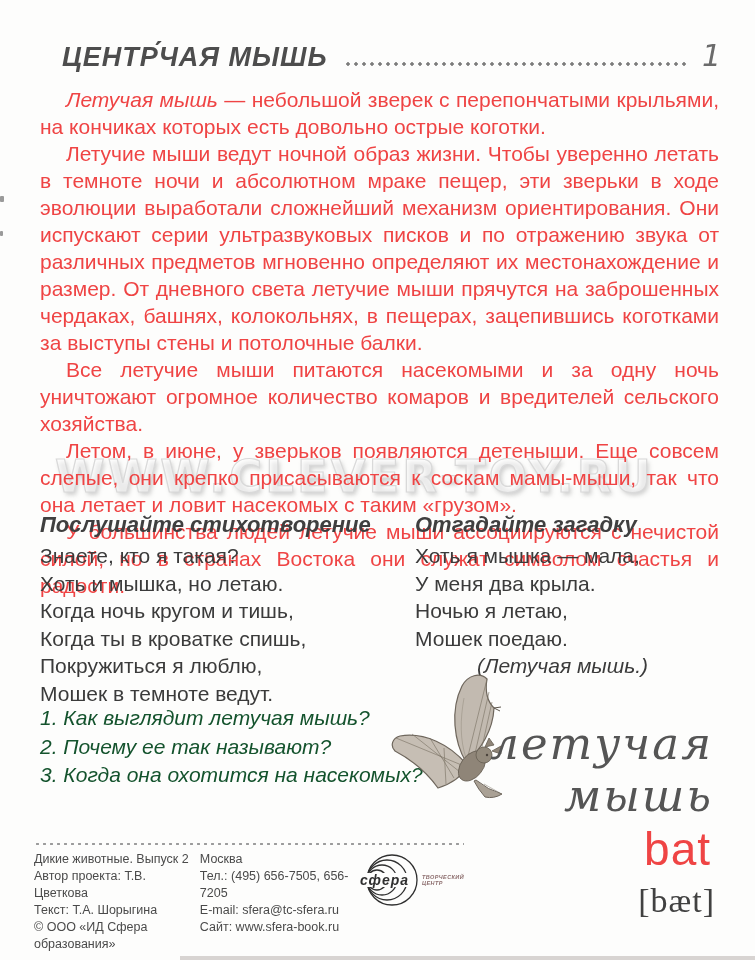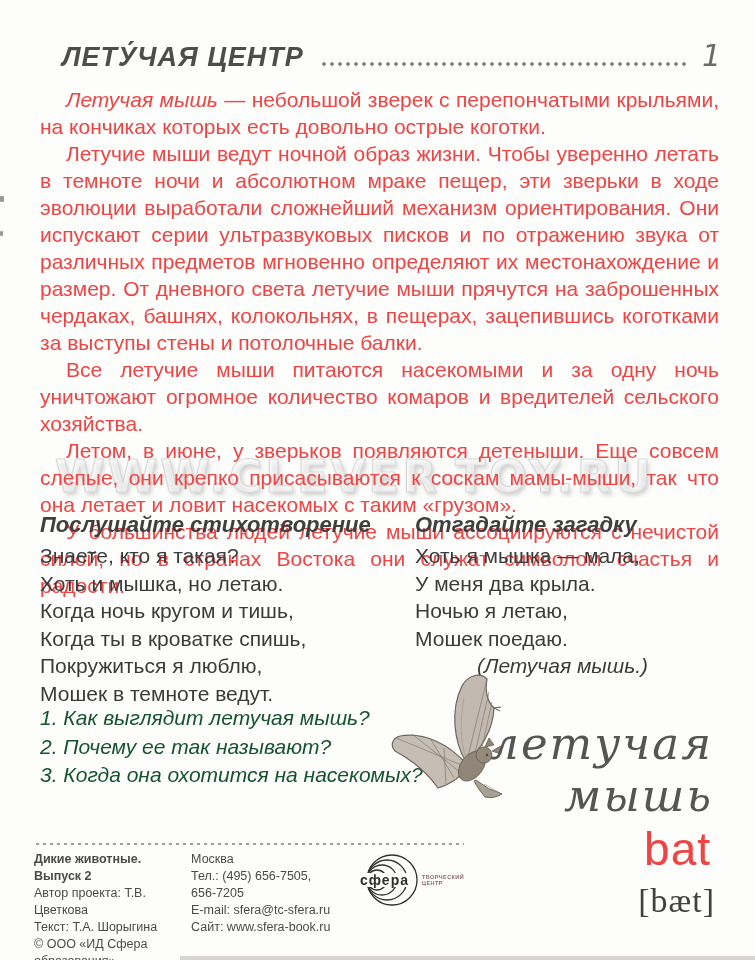--- a/index.html
+++ b/index.html
@@ -81,38 +81,38 @@
   .footer{position:absolute;left:34px;top:842px;width:430px;}
   .footer-dots{
     height:4px;margin-bottom:5px;
     background-image:radial-gradient(circle,#9b9b9b 1.1px,rgba(0,0,0,0) 1.4px);
     background-size:7px 4px;background-repeat:repeat-x;background-position:left center;
   }
   .footer-cols{display:flex;align-items:flex-start;}
   .footer-col{font-size:12.5px;line-height:17px;color:#4a4a4a;}
   .footer-col.first{width:168px;}
   .footer-col.second{width:158px;margin-left:4px;}
-  .footer-series{font-weight:bold;}
-  .logo-wrap{margin-left:22px;margin-top:2px;display:flex;align-items:center;}
+  .footer-series{font-weight:normal;}
+  .logo-wrap{margin-left:5px;margin-top:2px;display:flex;align-items:center;font-style:italic;}
   .logo-caption{margin-left:3px;font-size:5.5px;line-height:6.5px;color:#8b6b6b;letter-spacing:.4px;font-weight:bold;}
   
   .bottom-strip{position:absolute;left:180px;right:0;bottom:0;height:4px;background:#d8d4d2;}
   .speck{position:absolute;background:#9a9a9a;border-radius:1px;}
   .speck.s1{left:0;top:196px;width:4px;height:6px;}
   .speck.s2{left:0;top:231px;width:3px;height:5px;}
 </style>
 </head>
 <body>
 
 <div class="page">
 
   <div class="watermark">WWW.CLEVER-TOY.RU</div>
 
   <div class="title-row">
-    <div class="doc-title">ЛЕТУ́ЧАЯ ЦЕНТР</div>
+    <div class="doc-title">ЦЕНТР́ЧАЯ МЫШЬ</div>
     <div class="dot-leader"></div>
     <div class="page-num">1</div>
   </div>
 
   <div class="article">
     <p><span class="lead-term">Летучая мышь</span><span> — небольшой зверек с перепончатыми крыльями, на кончиках которых есть довольно острые коготки.</span></p>
     <p>Летучие мыши ведут ночной образ жизни. Чтобы уверенно летать в темноте ночи и абсолютном мраке пещер, эти зверьки в ходе эволюции выработали сложнейший механизм ориентирования. Они испускают серии ультразвуковых писков и по отражению звука от различных предметов мгновенно определяют их местонахождение и размер. От дневного света летучие мыши прячутся на заброшенных чердаках, башнях, колокольнях, в пещерах, зацепившись коготками за выступы стены и потолочные балки.</p>
     <p>Все летучие мыши питаются насекомыми и за одну ночь уничтожают огромное количество комаров и вредителей сельского хозяйства.</p>
     <p>Летом, в июне, у зверьков появляются детеныши. Еще совсем слепые, они крепко присасываются к соскам мамы-мыши, так что она летает и ловит насекомых с таким «грузом».</p>
     <p>У большинства людей летучие мыши ассоциируются с нечистой силой, но в странах Востока они служат символом счастья и радости.</p>

